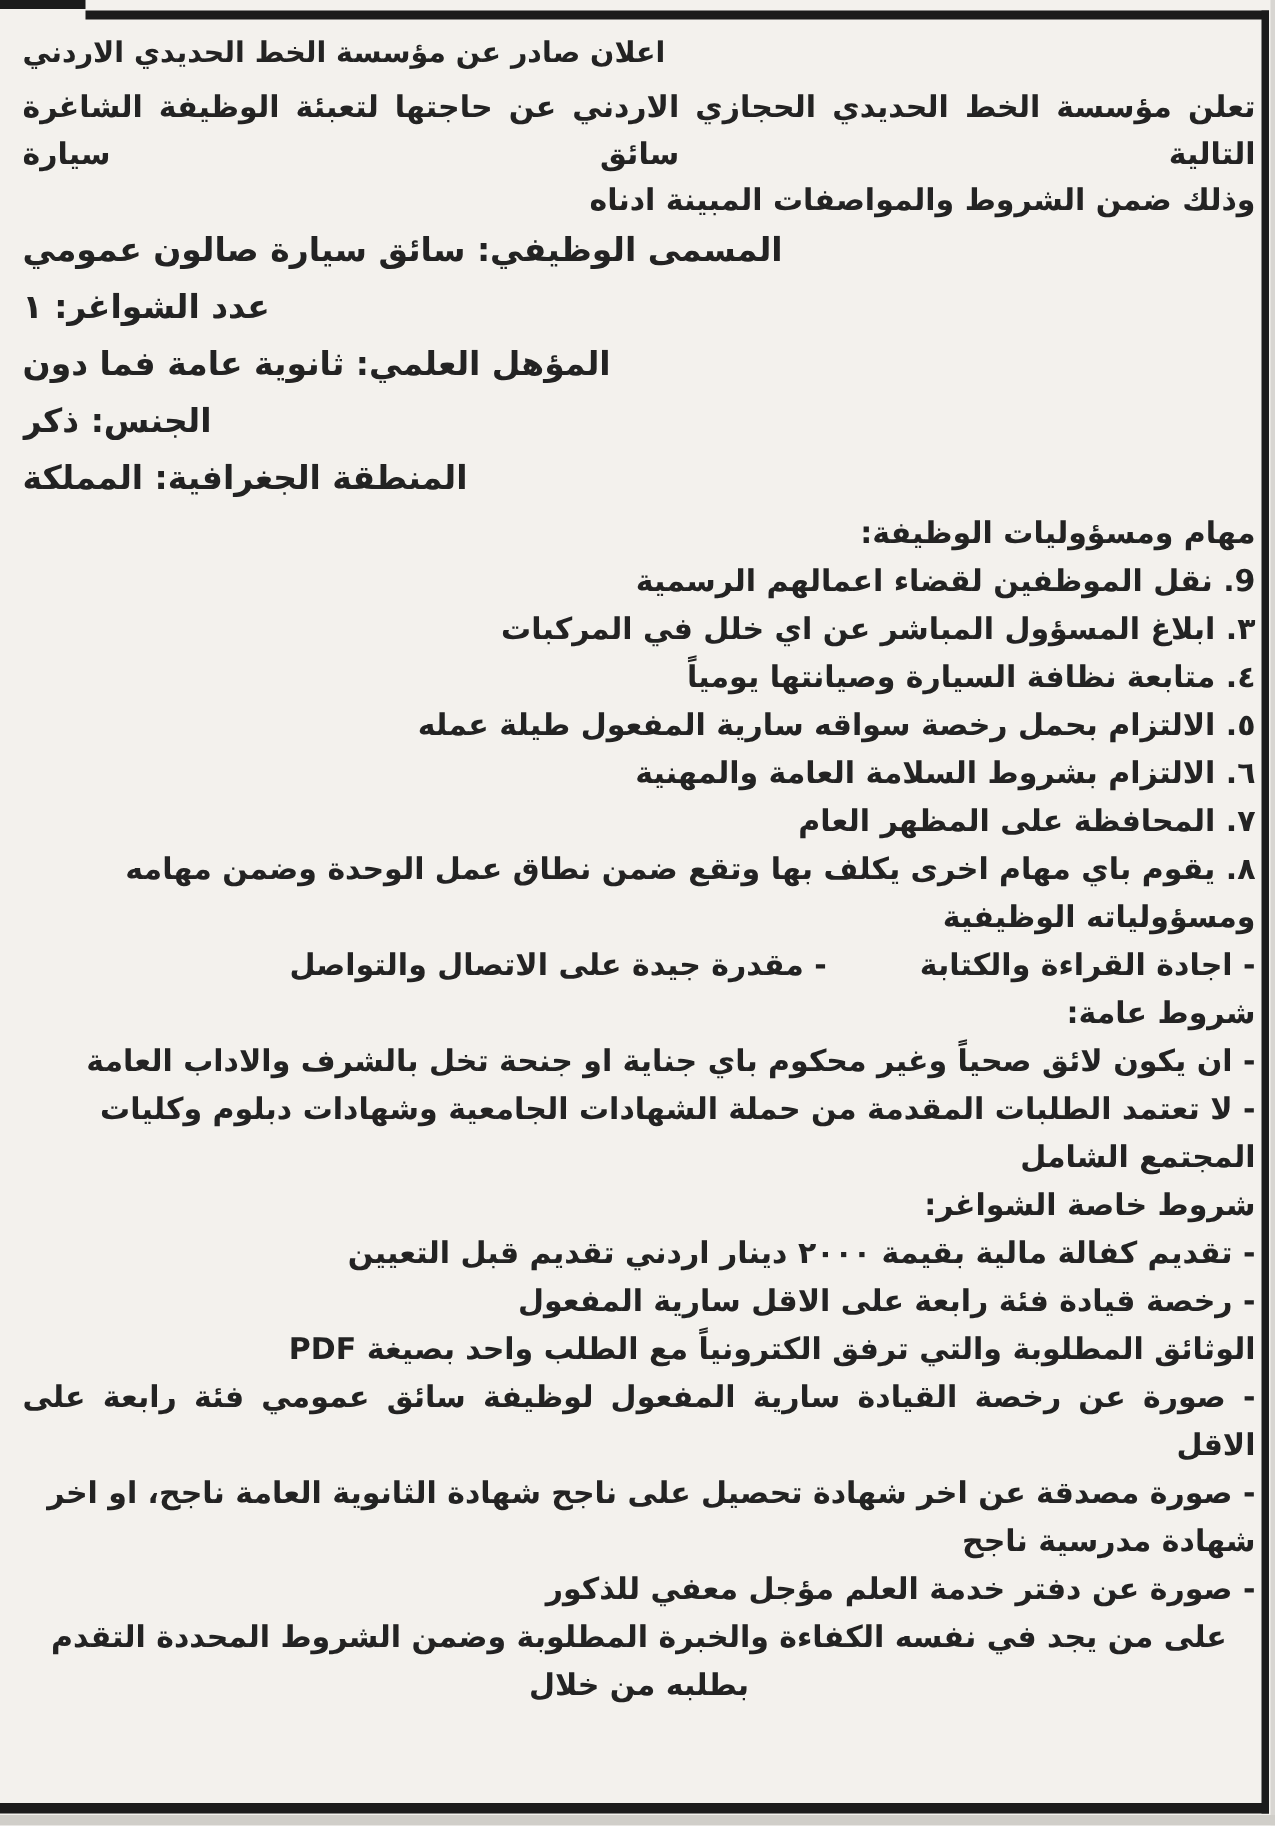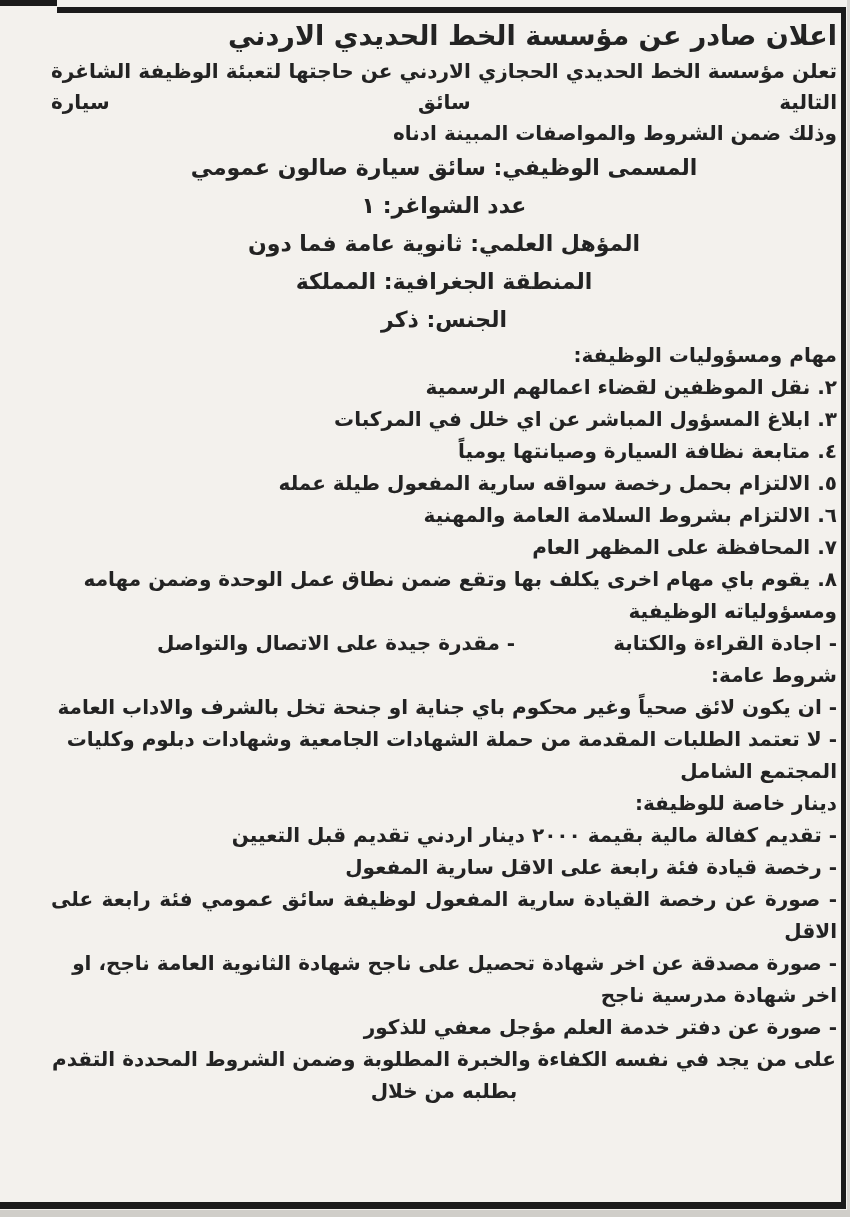--- a/index.html
+++ b/index.html
@@ -11,27 +11,27 @@
   .gutter-right  { position:absolute; top:0; right:0; width:3px; height:100%; background:#d8d6d2; }
   .gutter-bottom { position:absolute; bottom:0; left:0; width:100%; height:7px; background:#d0cec9; }
   .border-stub   { position:absolute; top:0; left:0; width:57px; height:6px; background:#1b1b1b; }
   .border-top    { position:absolute; top:7px; left:57px; right:4px; height:6px; background:#1b1b1b; }
   .border-right  { position:absolute; top:7px; right:4px; width:5px; bottom:8px; background:#1b1b1b; }
   .border-bottom { position:absolute; bottom:8px; left:0; right:4px; height:7px; background:#1b1b1b; }
 
   .content { position:absolute; top:17px; right:13px; left:15px; bottom:18px;
              direction:rtl; color:#232323; font-weight:bold; overflow:hidden; }
 
-  .title { text-align:right; font-size:27px; line-height:37px; margin-bottom:2px; }
+  .title { text-align:left; font-size:19px; line-height:37px; margin-bottom:2px; }
 
-  .line  { font-size:20px; line-height:32px; text-align:right;margin-left:36px; }
+  .line  { font-size:20px; line-height:32px; text-align:right; }
   .intro .line { line-height:31px; }
   .c { text-align:center; }
 
-  .details .line { text-align:center; font-size:22px; line-height:38px; }
+  .details .line { text-align:left; font-size:22px; line-height:38px; }
 
   .duties   .line:nth-child(8),
   .general  .line:nth-child(3),
   .documents .line:nth-child(1),
   .intro    .line:nth-child(1) { text-align:justify; text-align-last:justify; }
 
   .competencies { display:flex; gap:62px; }
   .competencies .line { text-align:right; }
 </style>
 </head>
@@ -51,28 +51,28 @@
 
     <div class="intro">
       <div class="line">تعلن مؤسسة الخط الحديدي الحجازي الاردني عن حاجتها لتعبئة الوظيفة الشاغرة التالية سائق سيارة</div>
       <div class="line">وذلك ضمن الشروط والمواصفات المبينة ادناه</div>
     </div>
 
     <div class="details">
         <div class="line">المسمى الوظيفي: سائق سيارة صالون عمومي</div>
         <div class="line">عدد الشواغر: ١</div>
         <div class="line">المؤهل العلمي: ثانوية عامة فما دون</div>
+        <div class="line">الجنس: ذكر</div>
         <div class="line">المنطقة الجغرافية: المملكة</div>
-        <div class="line">الجنس: ذكر</div>
       </div>
 
     <div class="line">مهام ومسؤوليات الوظيفة:</div>
 
     <div class="duties">
-        <div class="line">٢. نقل الموظفين لقضاء اعمالهم الرسمية</div>
+        <div class="line">9. نقل الموظفين لقضاء اعمالهم الرسمية</div>
         <div class="line">٣. ابلاغ المسؤول المباشر عن اي خلل في المركبات</div>
         <div class="line">٤. متابعة نظافة السيارة وصيانتها يومياً</div>
         <div class="line">٥. الالتزام بحمل رخصة سواقه سارية المفعول طيلة عمله</div>
         <div class="line">٦. الالتزام بشروط السلامة العامة والمهنية</div>
         <div class="line">٧. المحافظة على المظهر العام</div>
         <div class="line">٨. يقوم باي مهام اخرى يكلف بها وتقع ضمن نطاق عمل الوحدة وضمن مهامه ومسؤولياته الوظيفية</div>
       </div>
 
 
     <div class="competencies">
@@ -80,27 +80,28 @@
         <span class="line">- مقدرة جيدة على الاتصال والتواصل</span>
       </div>
 
     <div class="line">شروط عامة:</div>
 
     <div class="general">
         <div class="line">- ان يكون لائق صحياً وغير محكوم باي جناية او جنحة تخل بالشرف والاداب العامة</div>
         <div class="line">- لا تعتمد الطلبات المقدمة من حملة الشهادات الجامعية وشهادات دبلوم وكليات المجتمع الشامل</div>
       </div>
 
-    <div class="line">دينار خاصة للوظيفة:</div>
+    <div class="line">شروط خاصة الشواغر:</div>
 
     <div class="special">
         <div class="line">- تقديم كفالة مالية بقيمة ٢٠٠٠ دينار اردني تقديم قبل التعيين</div>
         <div class="line">- رخصة قيادة فئة رابعة على الاقل سارية المفعول</div>
       </div>
 
+    <div class="line">الوثائق المطلوبة والتي ترفق الكترونياً مع الطلب واحد بصيغة PDF</div>
 
     <div class="documents">
         <div class="line">- صورة عن رخصة القيادة سارية المفعول لوظيفة سائق عمومي فئة رابعة على الاقل</div>
         <div class="line">- صورة مصدقة عن اخر شهادة تحصيل على ناجح شهادة الثانوية العامة ناجح، او اخر شهادة مدرسية ناجح</div>
         <div class="line">- صورة عن دفتر خدمة العلم مؤجل معفي للذكور</div>
       </div>
 
     <div class="line c">على من يجد في نفسه الكفاءة والخبرة المطلوبة وضمن الشروط المحددة التقدم بطلبه من خلال</div>
 
   </div>

